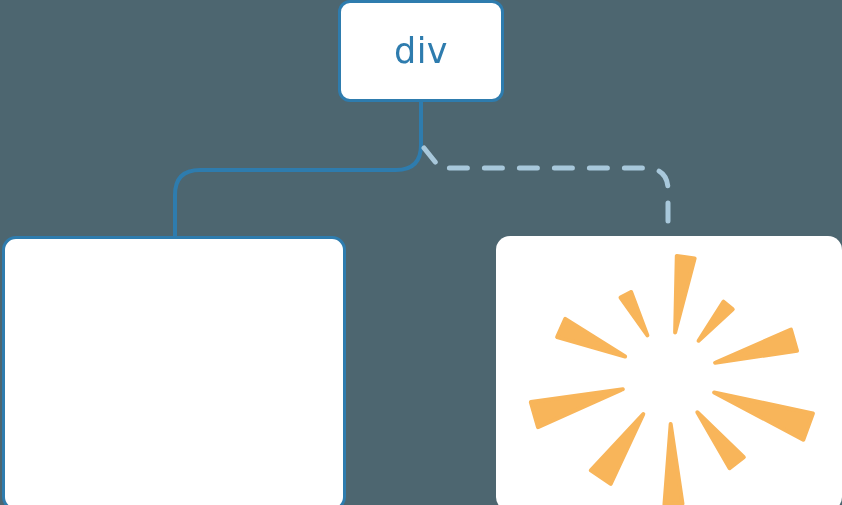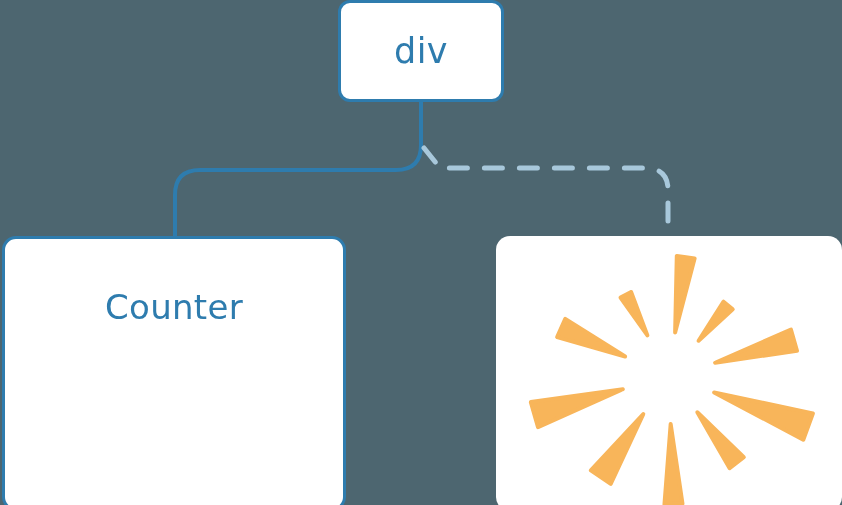--- a/index.html
+++ b/index.html
@@ -110,21 +110,20 @@
   <svg class="conn-layer" viewBox="0 0 842 505" xmlns="http://www.w3.org/2000/svg">
     <path d="M421,102 L421,145 Q421,170 396,170 L200,170 Q175,170 175,195 L175,238" fill="none" stroke="#2e7cae" stroke-width="4" stroke-linecap="round" stroke-linejoin="round"></path>
     <path d="M424,148 L440,168 L645,168 Q668,168 668,190 L668,238" fill="none" stroke="#a8c8db" stroke-width="5" stroke-linecap="round" stroke-linejoin="round" stroke-dasharray="18 17"></path>
   </svg>
 
   <div class="node node-div">
     <span class="node-title">div</span>
   </div>
 
   <div class="node node-counter">
-    <span class="node-title">Counter</span>
   </div>
 
   <div class="node node-effect">
     <svg class="burst" id="burst-svg" viewBox="0 0 346 275" xmlns="http://www.w3.org/2000/svg">
         <path d="M179.12,96.43 L198.61,22.42 L180.79,19.92 Z" fill="#f8b55a" stroke="#f8b55a" stroke-width="4" stroke-linejoin="round"></path>
         <path d="M202.57,104.76 L236.73,73.38 L227.54,65.67 Z" fill="#f8b55a" stroke="#f8b55a" stroke-width="4" stroke-linejoin="round"></path>
         <path d="M219.14,126.77 L301.00,114.74 L294.93,93.59 Z" fill="#f8b55a" stroke="#f8b55a" stroke-width="4" stroke-linejoin="round"></path>
         <path d="M218.11,156.42 L307.29,203.77 L316.86,177.46 Z" fill="#f8b55a" stroke="#f8b55a" stroke-width="4" stroke-linejoin="round"></path>
         <path d="M201.32,176.25 L233.63,232.22 L247.81,221.14 Z" fill="#f8b55a" stroke="#f8b55a" stroke-width="4" stroke-linejoin="round"></path>
         <path d="M174.68,187.97 L168.47,268.24 L186.46,267.61 Z" fill="#f8b55a" stroke="#f8b55a" stroke-width="4" stroke-linejoin="round"></path>

